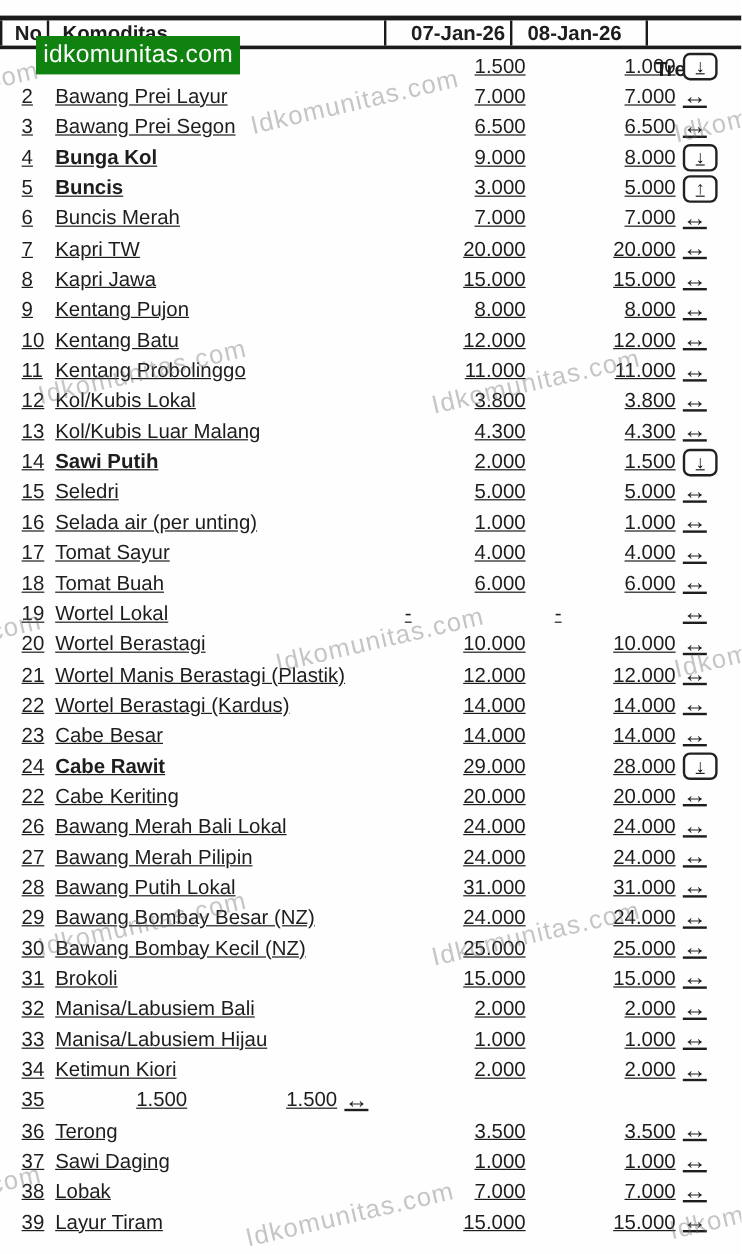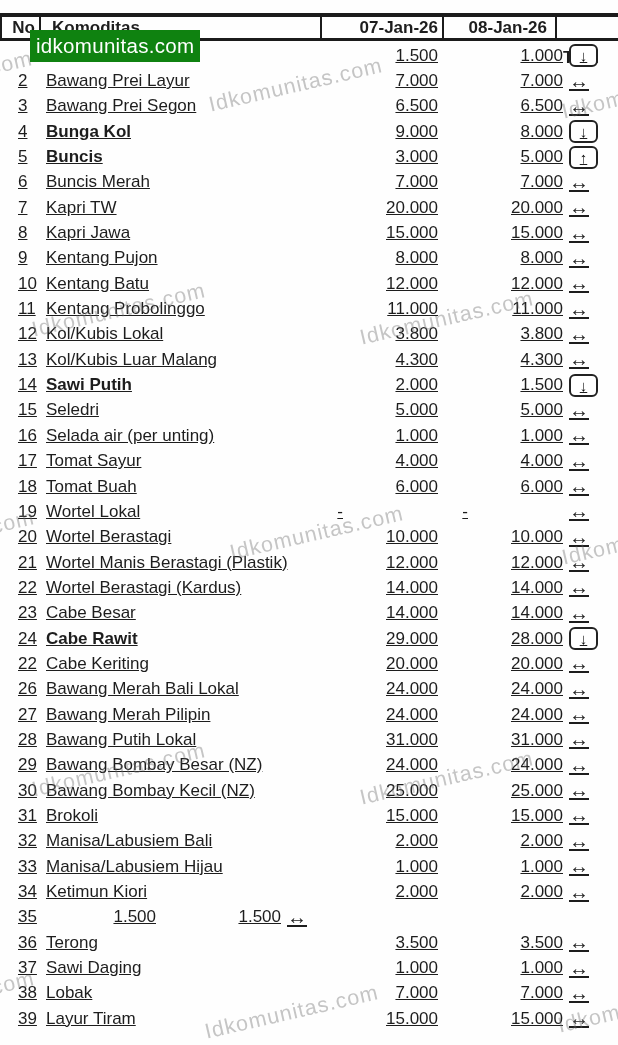--- a/index.html
+++ b/index.html
@@ -12,22 +12,22 @@
   
   .thead {
     position: absolute; left: 0; top: 13px; width: 618px; height: 28px;
     box-sizing: border-box; display: flex;
     border-top: 4px solid #1b1b1b; border-bottom: 3px solid #1b1b1b;
     font-weight: bold; font-size: 17px;
   }
   .th { box-sizing: border-box; display: flex; align-items: center; border-right: 2px solid #1b1b1b; text-align: center; }
   .th-no   { width: 41px;  justify-content: flex-end; padding-right: 4px; border-left: 2px solid #1b1b1b; }
   .th-name { width: 281px; padding-left: 11px; }
-  .th-v1   { width: 122px; justify-content: flex-end; padding-right: 4px; }
-  .th-v2   { width: 113px; justify-content: flex-end; padding-right: 8px; }
+  .th-v1   { width: 105px; justify-content: flex-end; padding-right: 4px; }
+  .th-v2   { width: 113px; justify-content: flex-end; padding-right: 20px; }
   .th-tren { width: 61px;  padding-left: 6px; border-right: none; margin-top: 41px; }
   
   .tbody { position: absolute; left: 0; top: 43px; width: 618px; text-decoration: underline; }
   .tr { display: flex; height: 25.35px; align-items: center; font-size: 17px; }
   .td { box-sizing: border-box; white-space: nowrap; }
   .td-no   { width: 40px;  padding-left: 18px; }
   .td-name { width: 282px; padding-left: 6px; overflow: hidden; }
   .td-v1   { width: 116px; text-align: right; }
   .td-v2   { width: 125px; text-align: right; }
   .td-tren { width: 55px;  padding-left: 6px; display: flex; align-items: center; }

